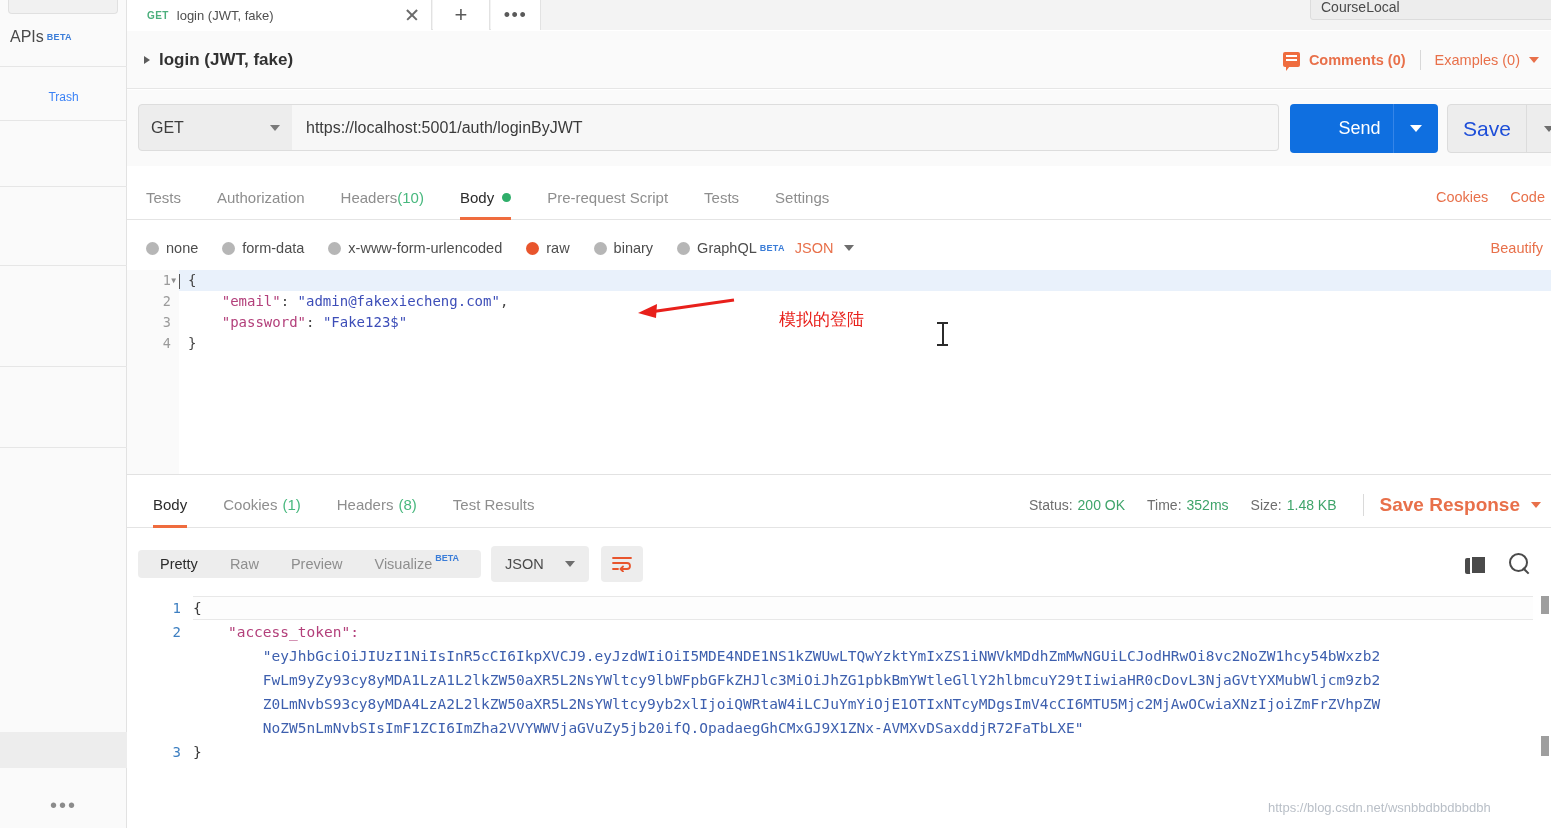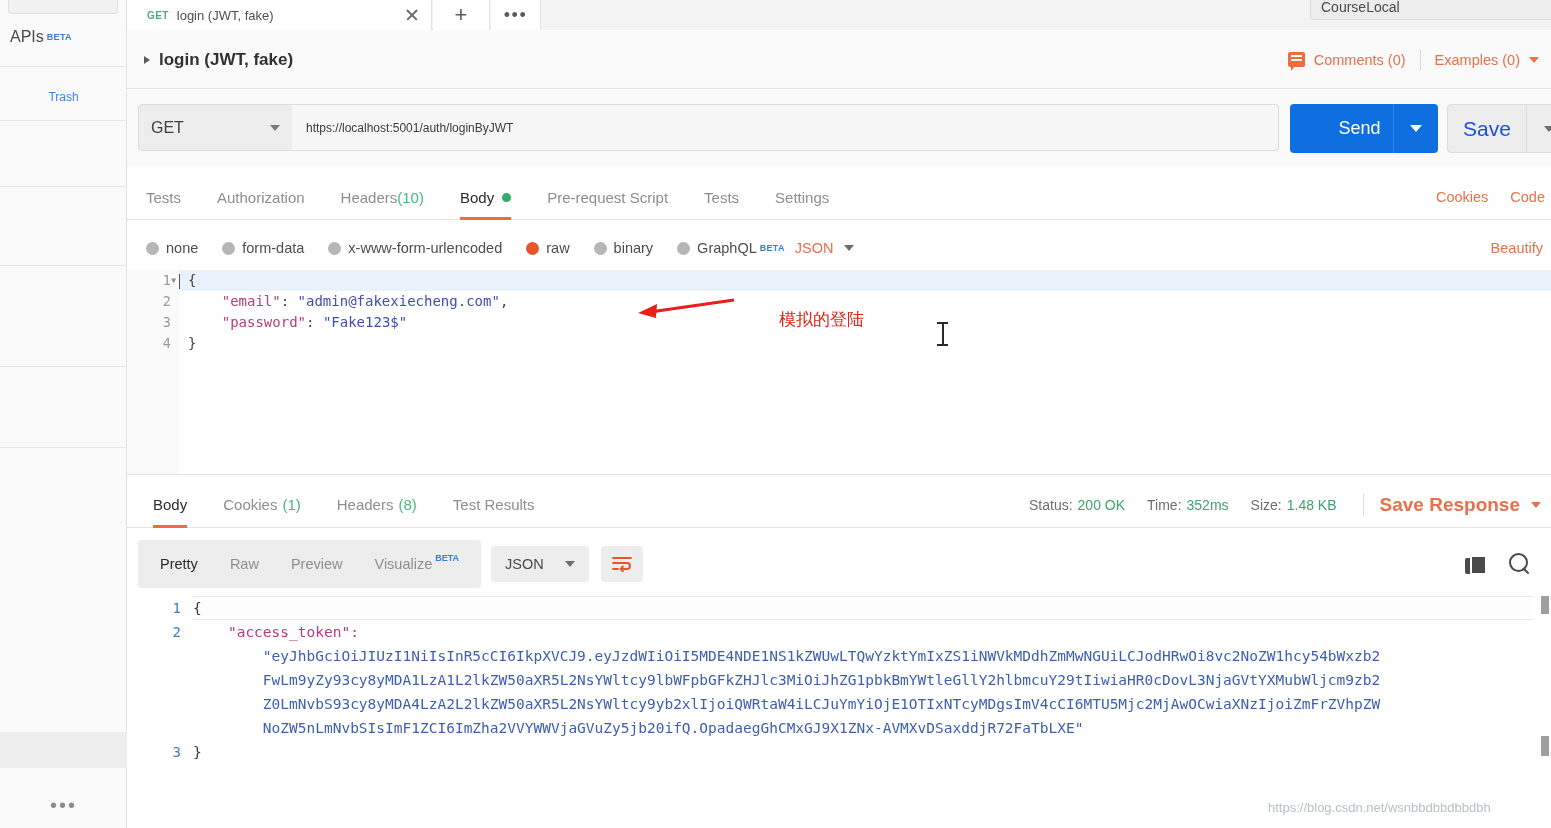--- a/index.html
+++ b/index.html
@@ -124,21 +124,21 @@
     margin-right: 9px; position: relative; flex: none;
   }
   #comments-icon::after {
     content: ""; position: absolute; left: 3px; bottom: -4px;
     border-left: 4px solid #ef6c3e; border-bottom: 5px solid transparent;
   }
   #comments-icon i {
     position: absolute; left: 3px; top: 3px; width: 11px; height: 1.6px;
     background: #fff; box-shadow: 0 4px 0 0 #fff; display: block;
   }
-  #comments-label { cursor: pointer; }
+  #comments-label { cursor: pointer; font-weight: bold; }
   .hdr-sep {
     width: 1px; height: 20px; background: #d8d8d8; margin: 0 14px;
   }
   #examples-label { cursor: pointer; }
   #examples-caret {
     margin-left: 9px; width: 0; height: 0;
     border-top: 6px solid #e8704a;
     border-left: 5px solid transparent; border-right: 5px solid transparent;
   }
 
@@ -156,21 +156,21 @@
   #method-box .caret {
     margin-left: auto; width: 0; height: 0;
     border-top: 6px solid #7a7a7a;
     border-left: 5px solid transparent; border-right: 5px solid transparent;
   }
   #url-input {
     position: absolute; left: 165px; top: 14px; width: 987px; height: 47px;
     background: #f7f7f7; border: 1px solid #dddddd; border-left: none;
     border-radius: 0 4px 4px 0;
     display: flex; align-items: center; padding: 0 14px;
-    font-size: 12px; color: #3b3b3b;
+    font-size: 16px; color: #3b3b3b;
   }
   #send-btn {
     position: absolute; left: 1163px; top: 14px; width: 148px; height: 49px;
     background: #0f6fe0; border-radius: 4px; display: flex; cursor: pointer;
   }
   #send-btn .lbl {
     flex: 1; display: flex; align-items: center; justify-content: center;
     color: #fff; font-size: 18px; padding-left: 36px;
   }
   #send-btn .split {
@@ -341,21 +341,21 @@
     margin-left: 11px; width: 0; height: 0; border-top: 6px solid #e8704a;
     border-left: 5px solid transparent; border-right: 5px solid transparent;
   }
 
   
   #resp-toolbar {
     position: absolute; left: 127px; top: 540px; width: 1424px; height: 48px;
     display: flex; align-items: center; padding-left: 11px;
   }
   #view-seg {
-    height: 48px; background: #ededed; border-radius: 4px;
+    height: 28px; background: #ededed; border-radius: 4px;
     display: flex; align-items: center; padding: 0 6px;
   }
   .vtab {
     padding: 0 16px; height: 36px; display: flex; align-items: center;
     font-size: 14.5px; color: #8e8e8e; cursor: pointer; position: relative;
   }
   .vtab.active { color: #2b2b2b; }
   .vbeta {
     font-size: 9px; font-weight: bold; color: #3b7dd8;
     vertical-align: super; margin-left: 3px; align-self: flex-start;

